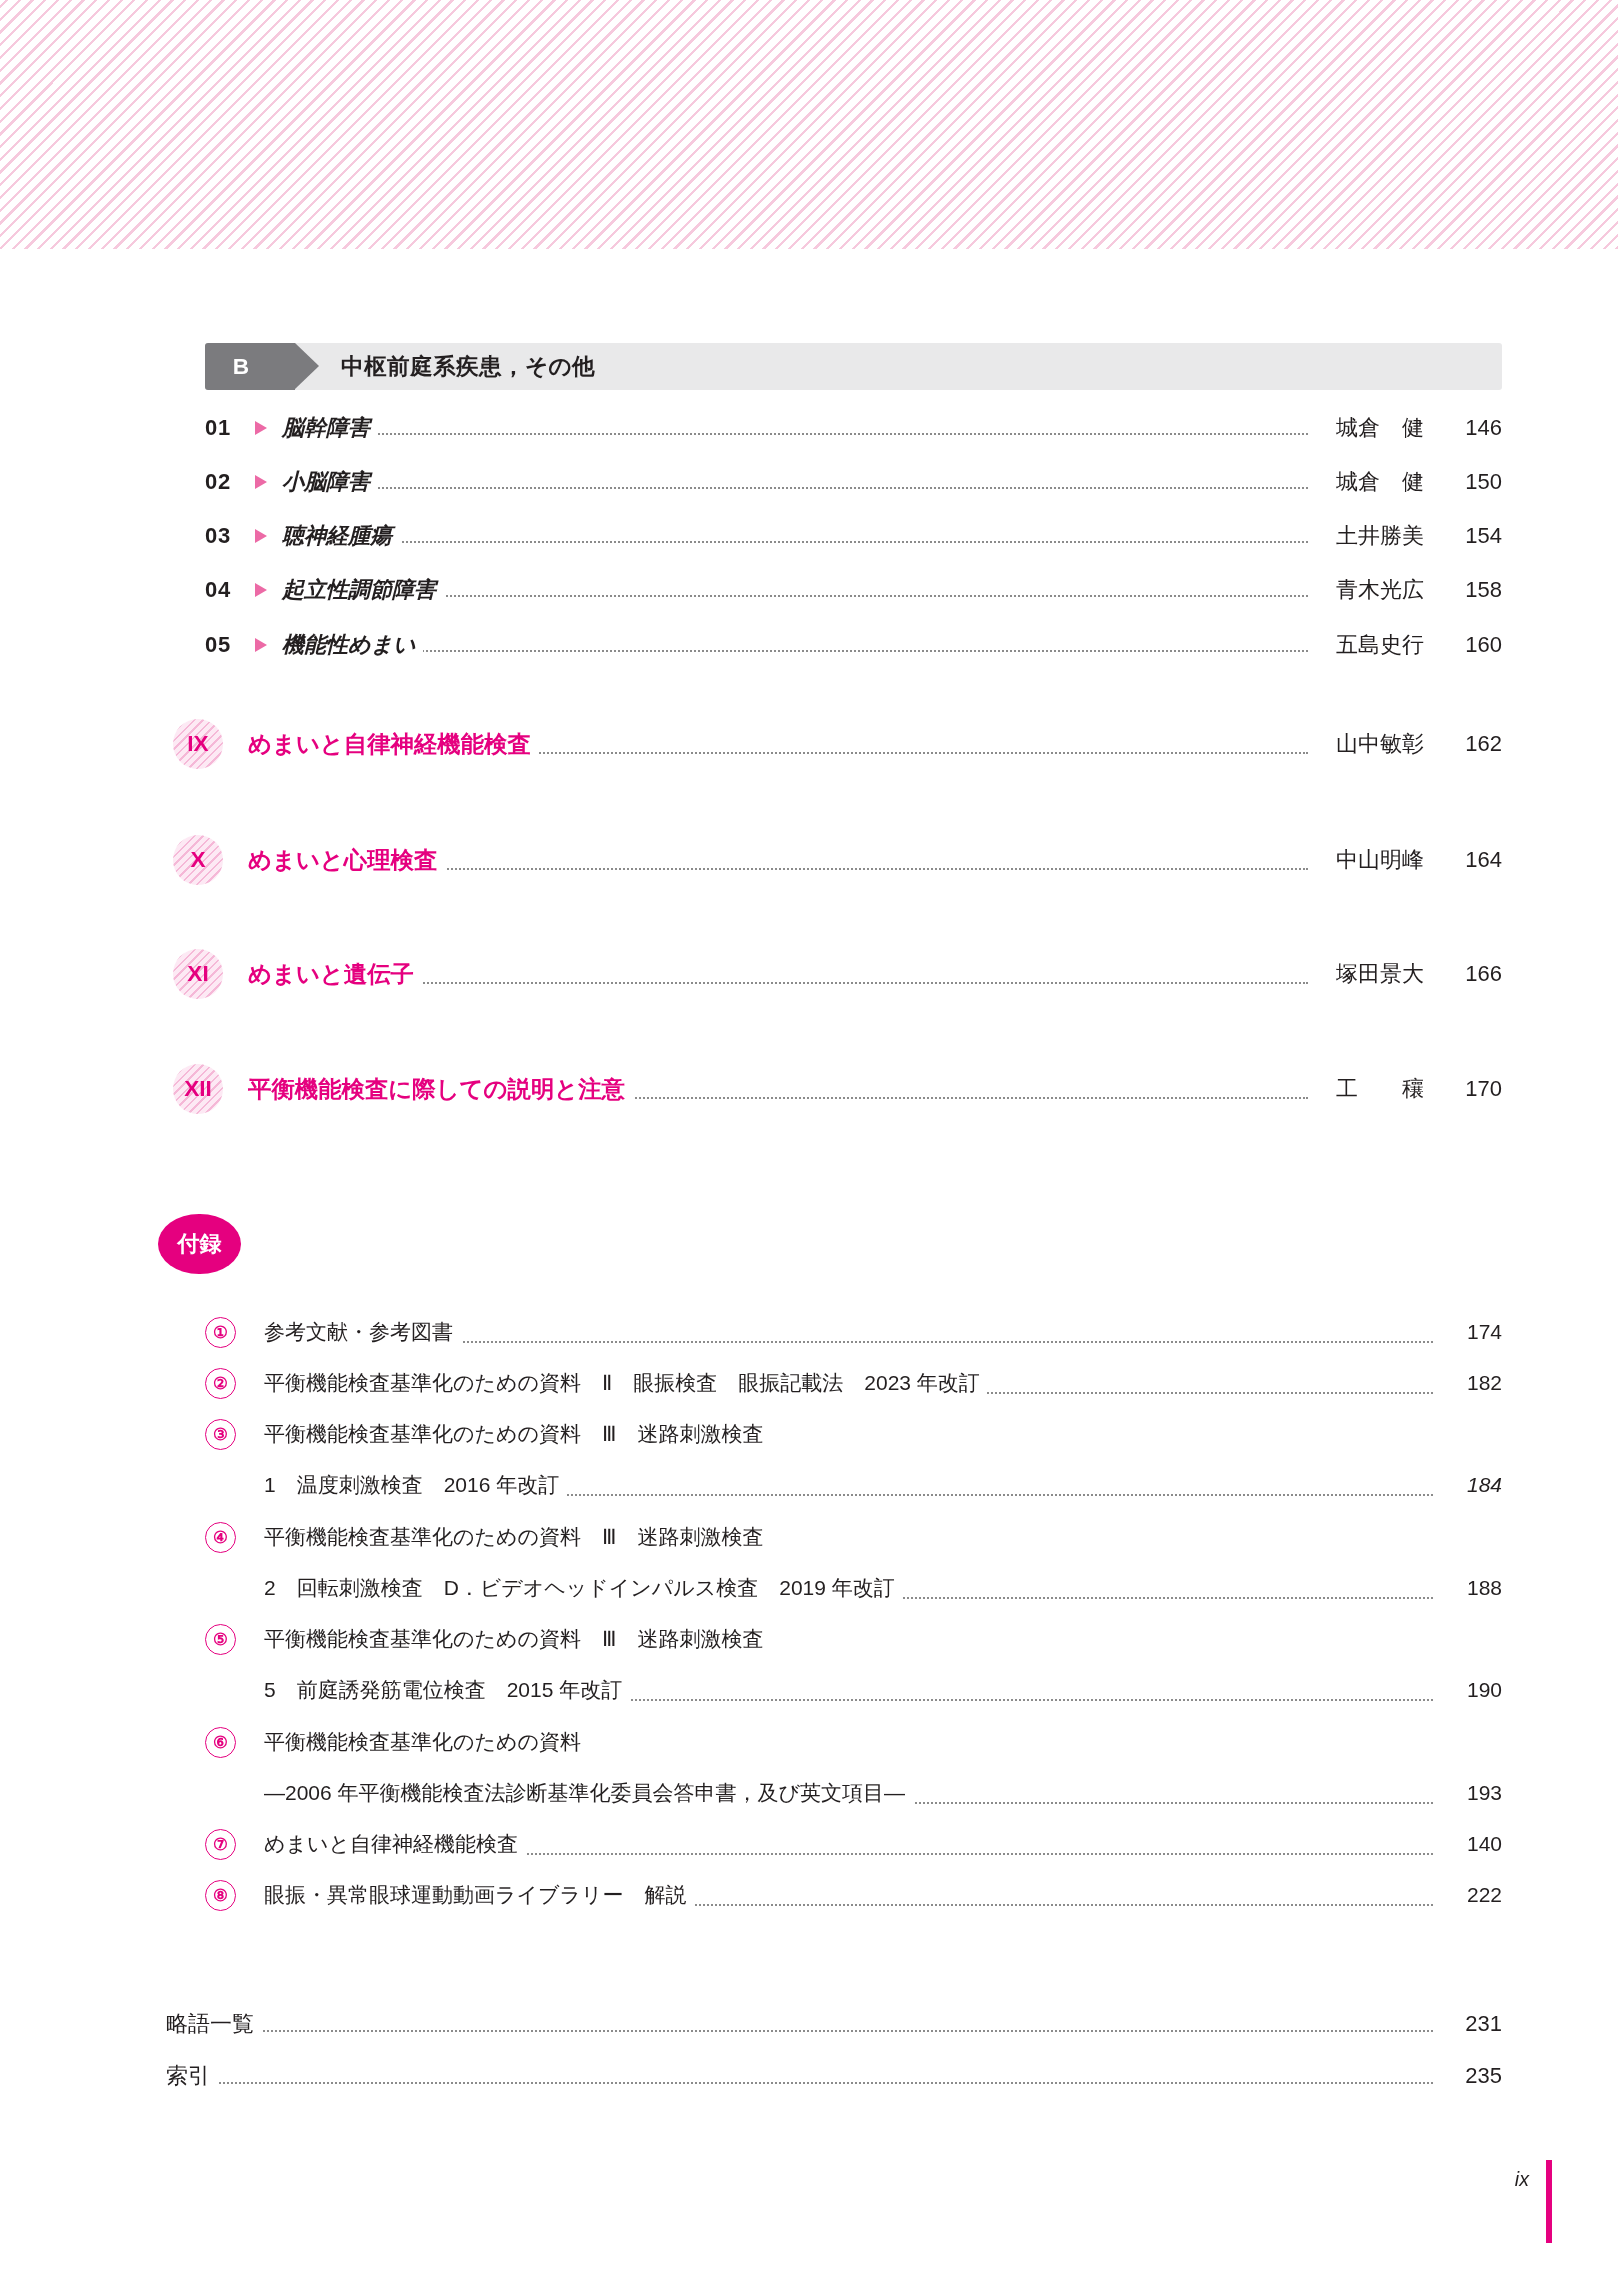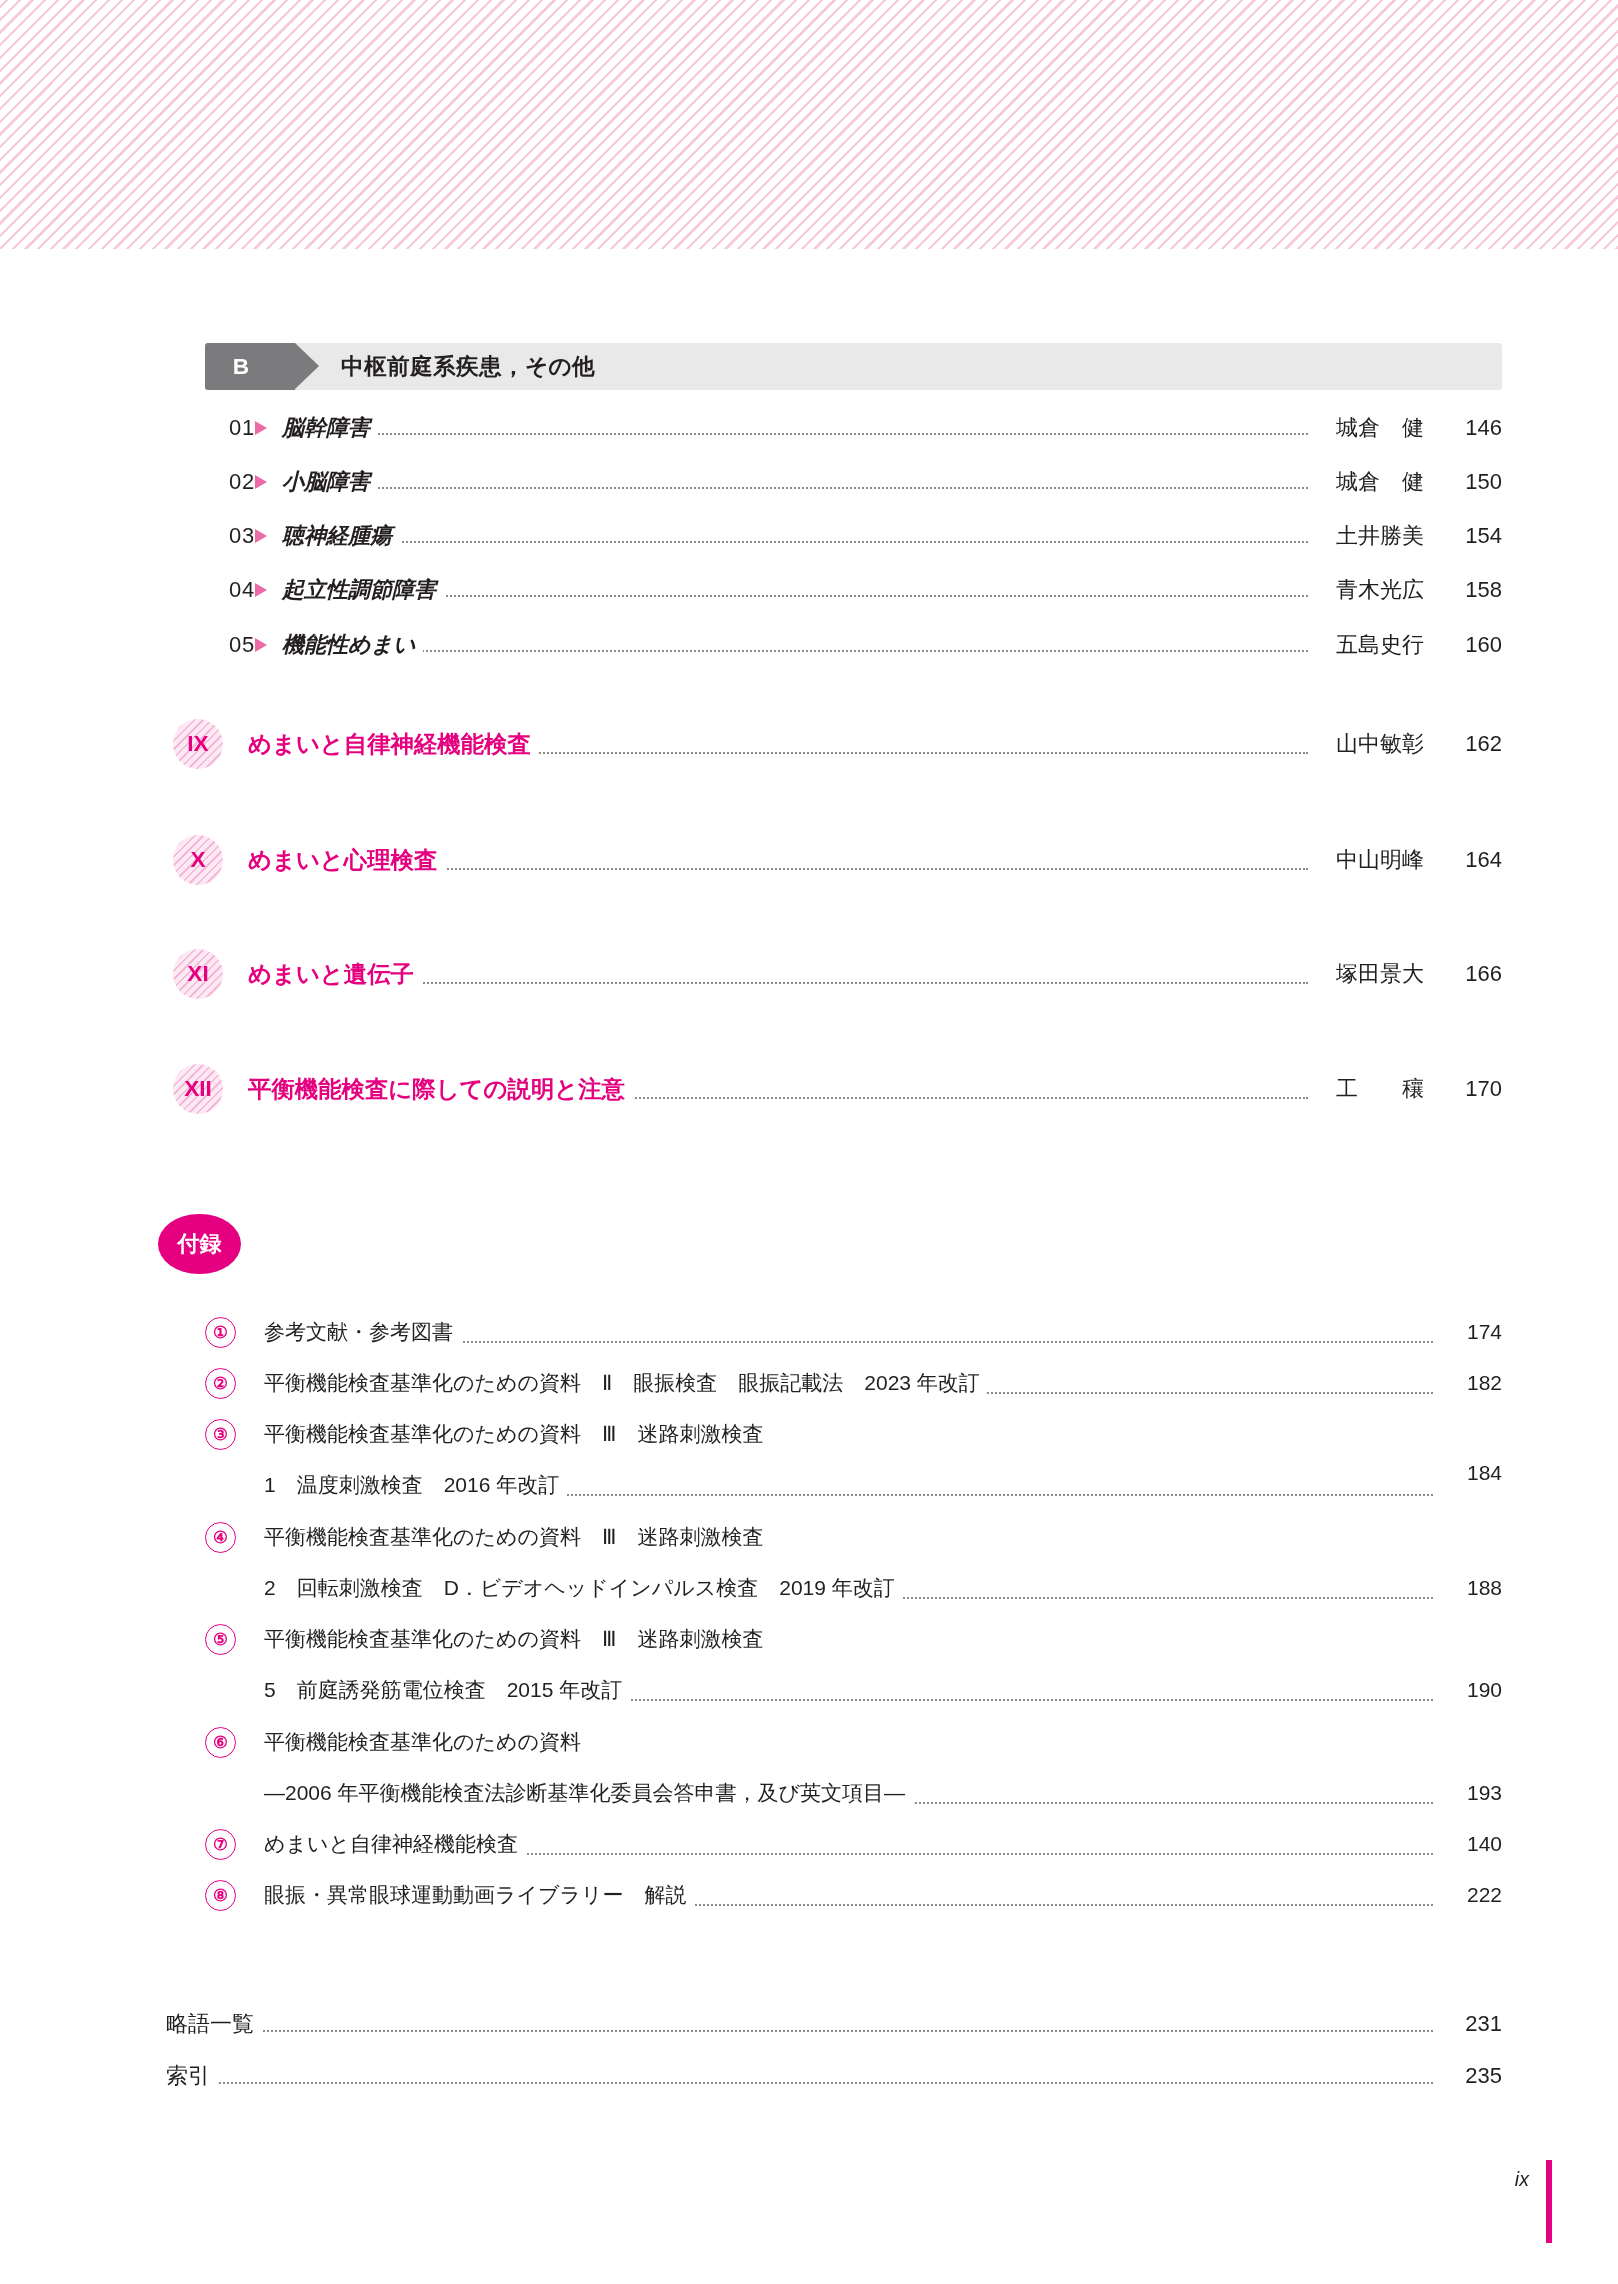--- a/index.html
+++ b/index.html
@@ -95,24 +95,23 @@
     width: 1297px;
     height: 41px;
     font-size: 22px;
     color: #231f20;
   }
   .entry .num {
     position: absolute;
     left: 0; top: 0;
     width: 42px;
     text-align: left;
-    font-weight: normal;
+    font-weight: bold;
     line-height: 41px;
     letter-spacing: 0.8px;
-    margin-left: 24px;
   }
   .entry .tri {
     position: absolute;
     left: 50px; top: 14.3px;
     width: 0; height: 0;
     border-top: 7.5px solid transparent;
     border-bottom: 7.5px solid transparent;
     border-left: 12.8px solid #ec6aa6;
   }
   .entry .label {
@@ -443,21 +442,21 @@
     <div class="leader" style="top:24px;"></div>
     <div class="l1">平衡機能検査基準化のための資料　Ⅱ　眼振検査　眼振記載法　2023 年改訂</div>
     <div class="page" style="top:0;">182</div>
   </div>
 
   <div class="appx" style="top:1419px; height:72px;">
     <div class="circ">③</div>
     <div class="l1">平衡機能検査基準化のための資料　Ⅲ　迷路刺激検査</div>
     <div class="leader" style="top:75px;"></div>
     <div class="l2" style="top:51px;">1　温度刺激検査　2016 年改訂</div>
-    <div class="page" style="top:39px;">184</div>
+    <div class="page" style="top:51px;font-style:italic;">184</div>
   </div>
 
   <div class="appx" style="top:1522px; height:72px;">
     <div class="circ">④</div>
     <div class="l1">平衡機能検査基準化のための資料　Ⅲ　迷路刺激検査</div>
     <div class="leader" style="top:75px;"></div>
     <div class="l2" style="top:51px;">2　回転刺激検査　D．ビデオヘッドインパルス検査　2019 年改訂</div>
     <div class="page" style="top:51px;">188</div>
   </div>
 

